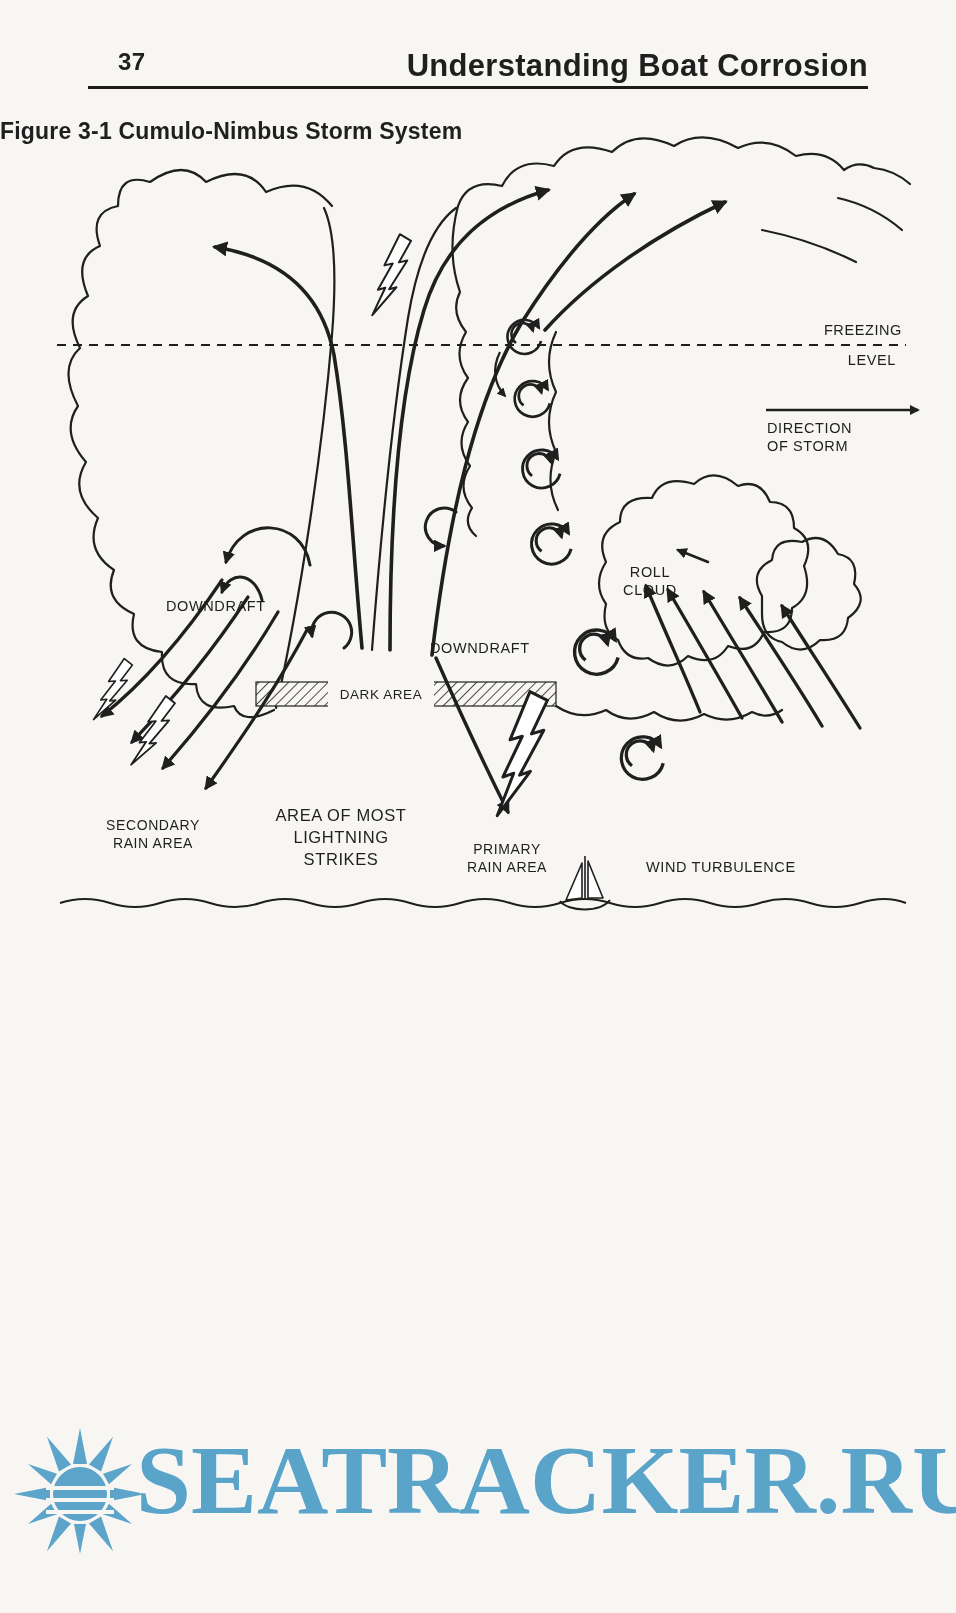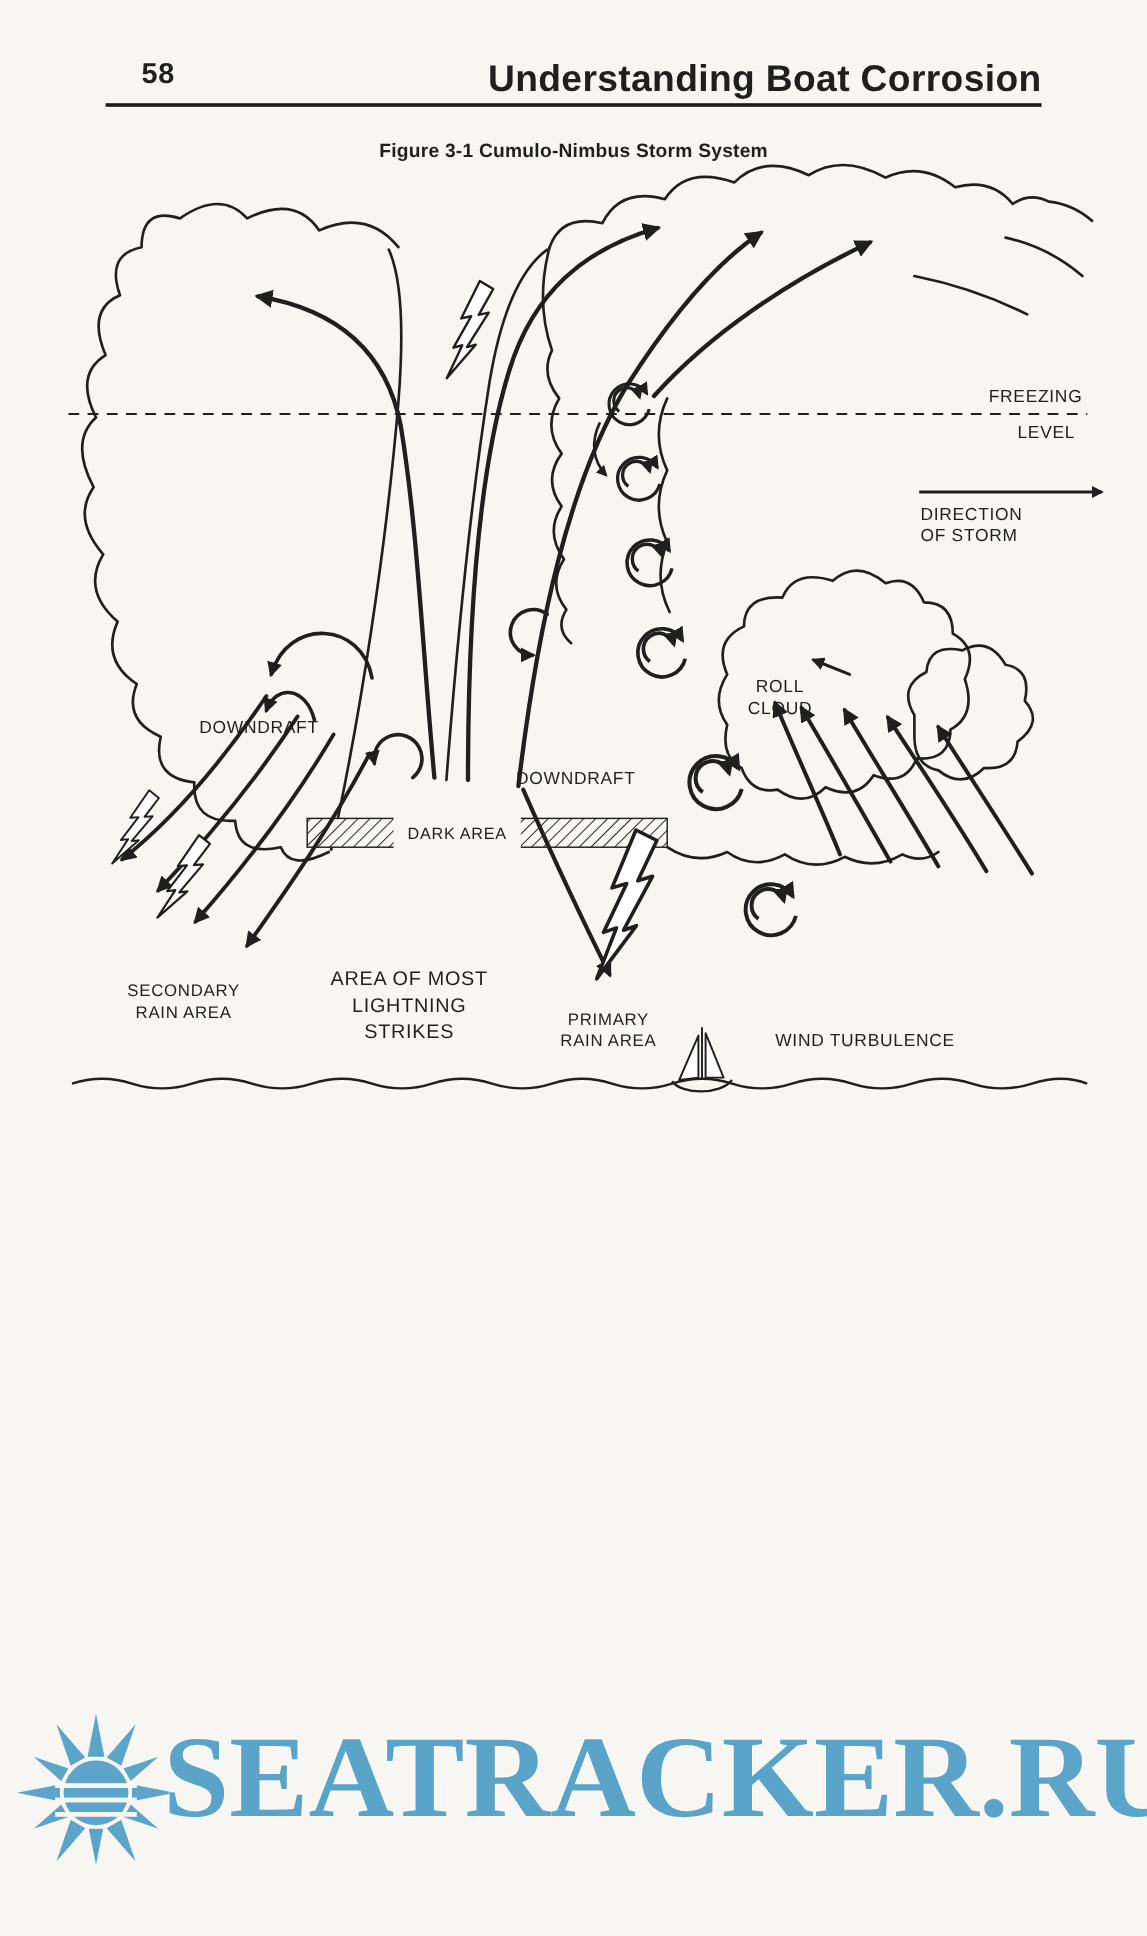--- a/index.html
+++ b/index.html
@@ -13,38 +13,38 @@
     font-size:24px;font-weight:bold;letter-spacing:.5px;
   }
   .header-title{
     position:absolute;right:88px;top:48px;
     font-size:31px;font-weight:bold;letter-spacing:.3px;
   }
   .header-rule{
     position:absolute;left:88px;right:88px;top:86px;height:3px;background:#1c1c1c;
   }
   .figure-caption{
-    position:absolute;left:0;right:0;top:118px;text-align:center;
-    font-size:16px;font-weight:bold;letter-spacing:.2px;
+    position:absolute;left:0;right:0;top:118px;text-align:left;
+    font-size:23px;font-weight:bold;letter-spacing:.2px;
   }
   svg.diagram{position:absolute;left:0;top:0;}
   svg text{font-family:"Liberation Sans",sans-serif;fill:#1f1f1f;}
   .watermark-text{
     position:absolute;left:136px;top:1432px;width:810px;
     font-family:"Liberation Serif",serif;font-weight:bold;
     font-size:97px;line-height:1;letter-spacing:0px;white-space:nowrap;
     color:#4f9ec6;opacity:.93;transform:scaleX(1.02);transform-origin:left center;
     text-shadow:1px 1px 0 rgba(255,255,255,.45),-1px -1px 0 rgba(255,255,255,.35);
   }
   .watermark-sun{position:absolute;left:12px;top:1420px;}
 </style>
 </head>
 <body>
 
-<div class="page-number">58</div>
+<div class="page-number">37</div>
 <div class="header-title">Understanding Boat Corrosion</div>
 <div class="header-rule"></div>
 <div class="figure-caption">Figure 3-1 Cumulo-Nimbus Storm System</div>
 
 <svg class="diagram" width="956" height="1613" viewBox="0 0 956 1613">
   <defs>
     <marker id="ah" viewBox="0 0 10 10" refX="8" refY="5" markerWidth="4.2" markerHeight="4.2" orient="auto-start-reverse">
       <path d="M0,0 L10,5 L0,10 z" fill="#1f1f1f"></path>
     </marker>
     <pattern id="hatch" width="7" height="7" patternUnits="userSpaceOnUse" patternTransform="rotate(45)">

